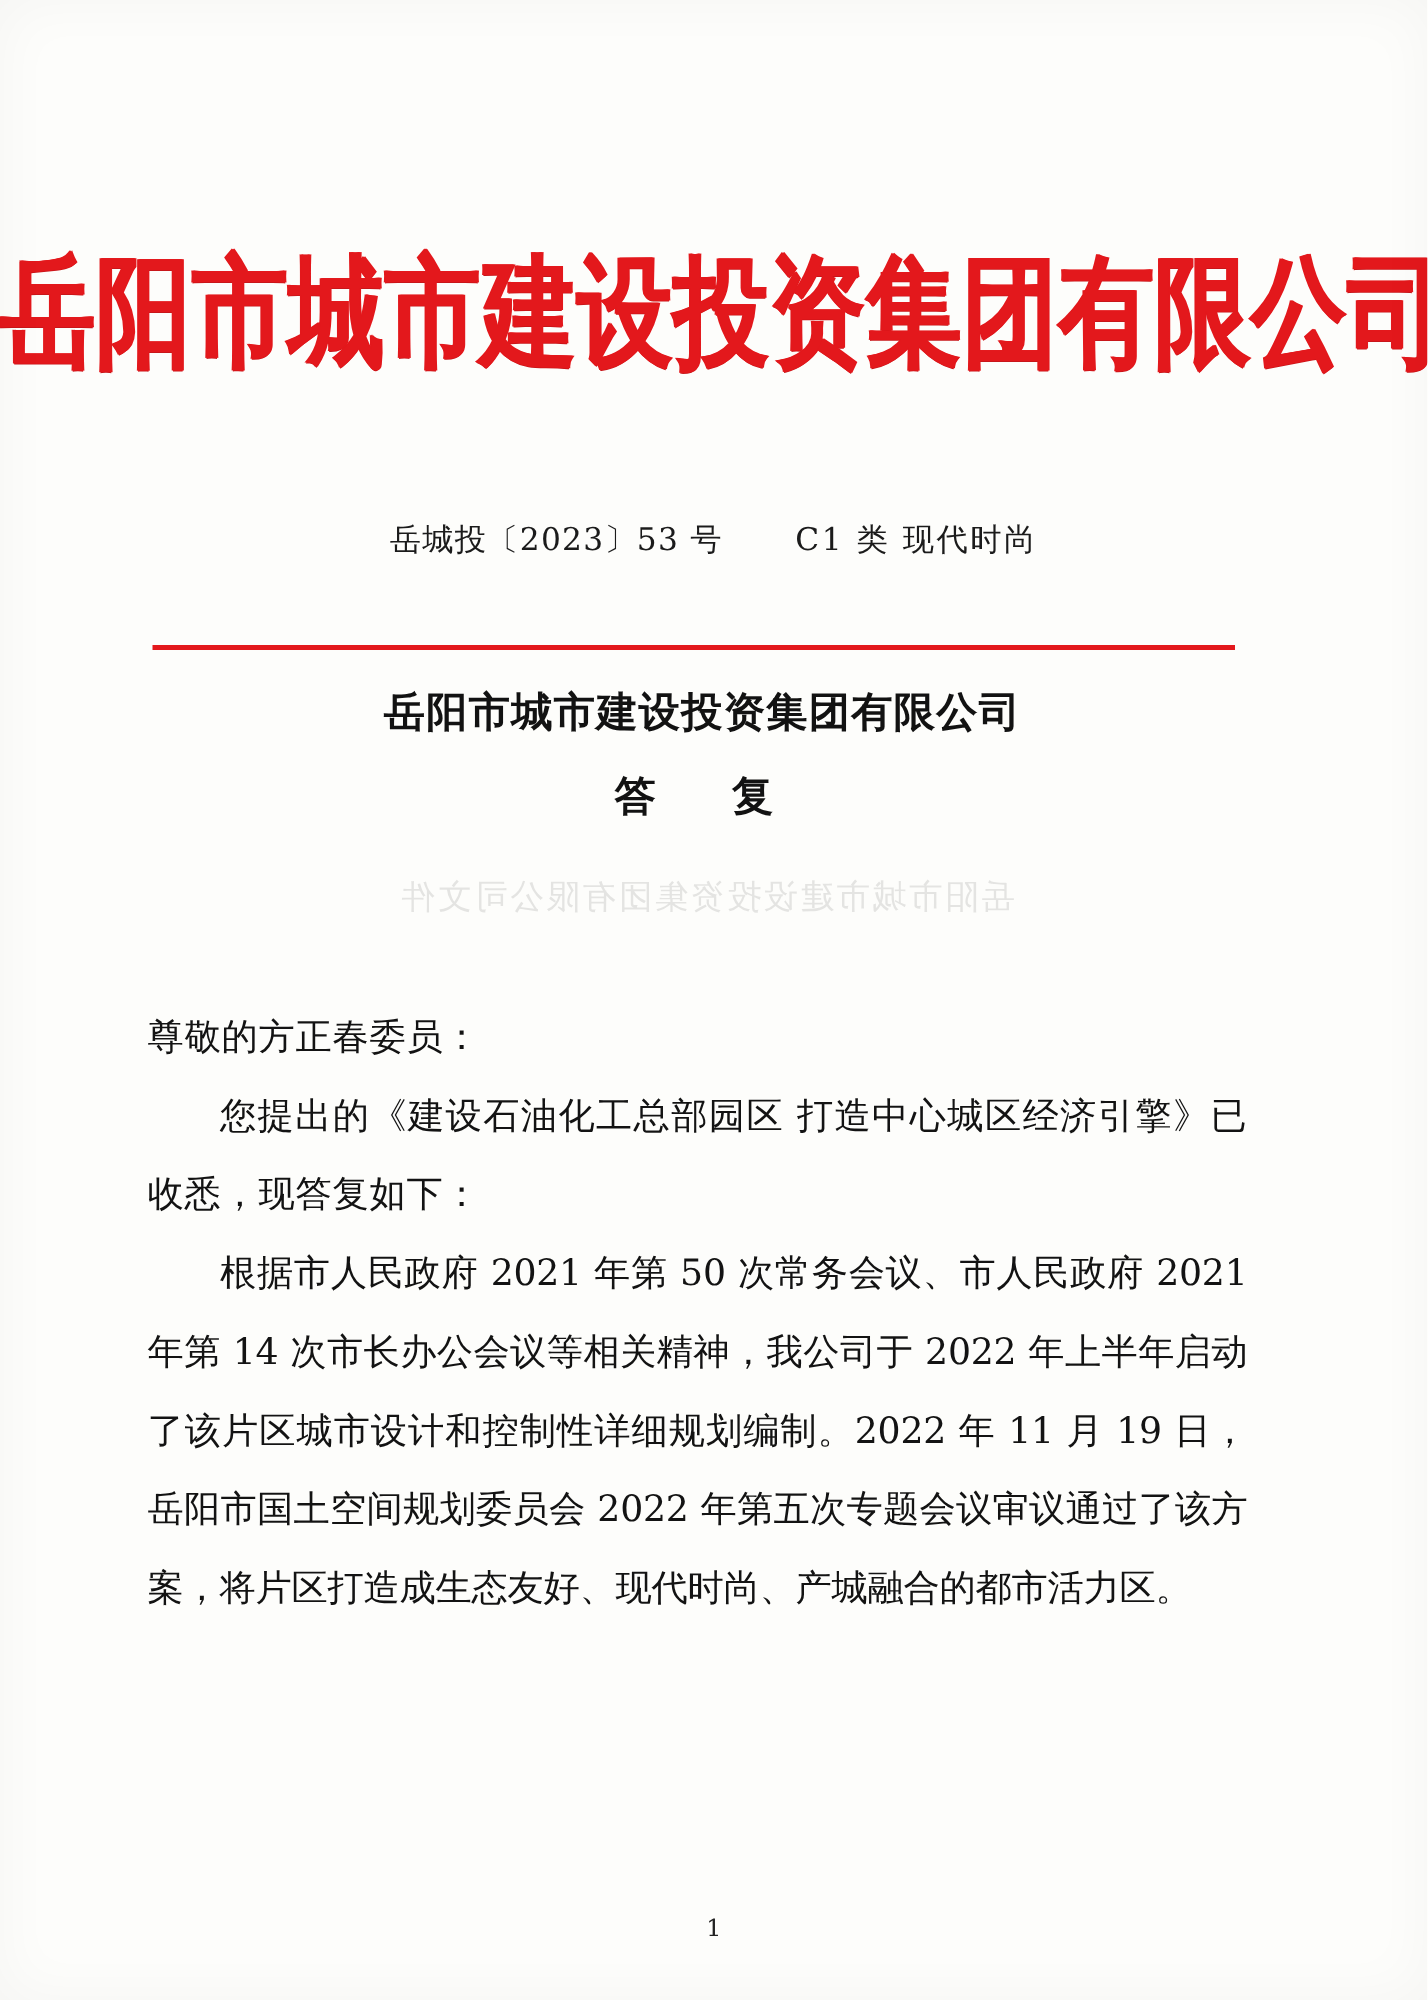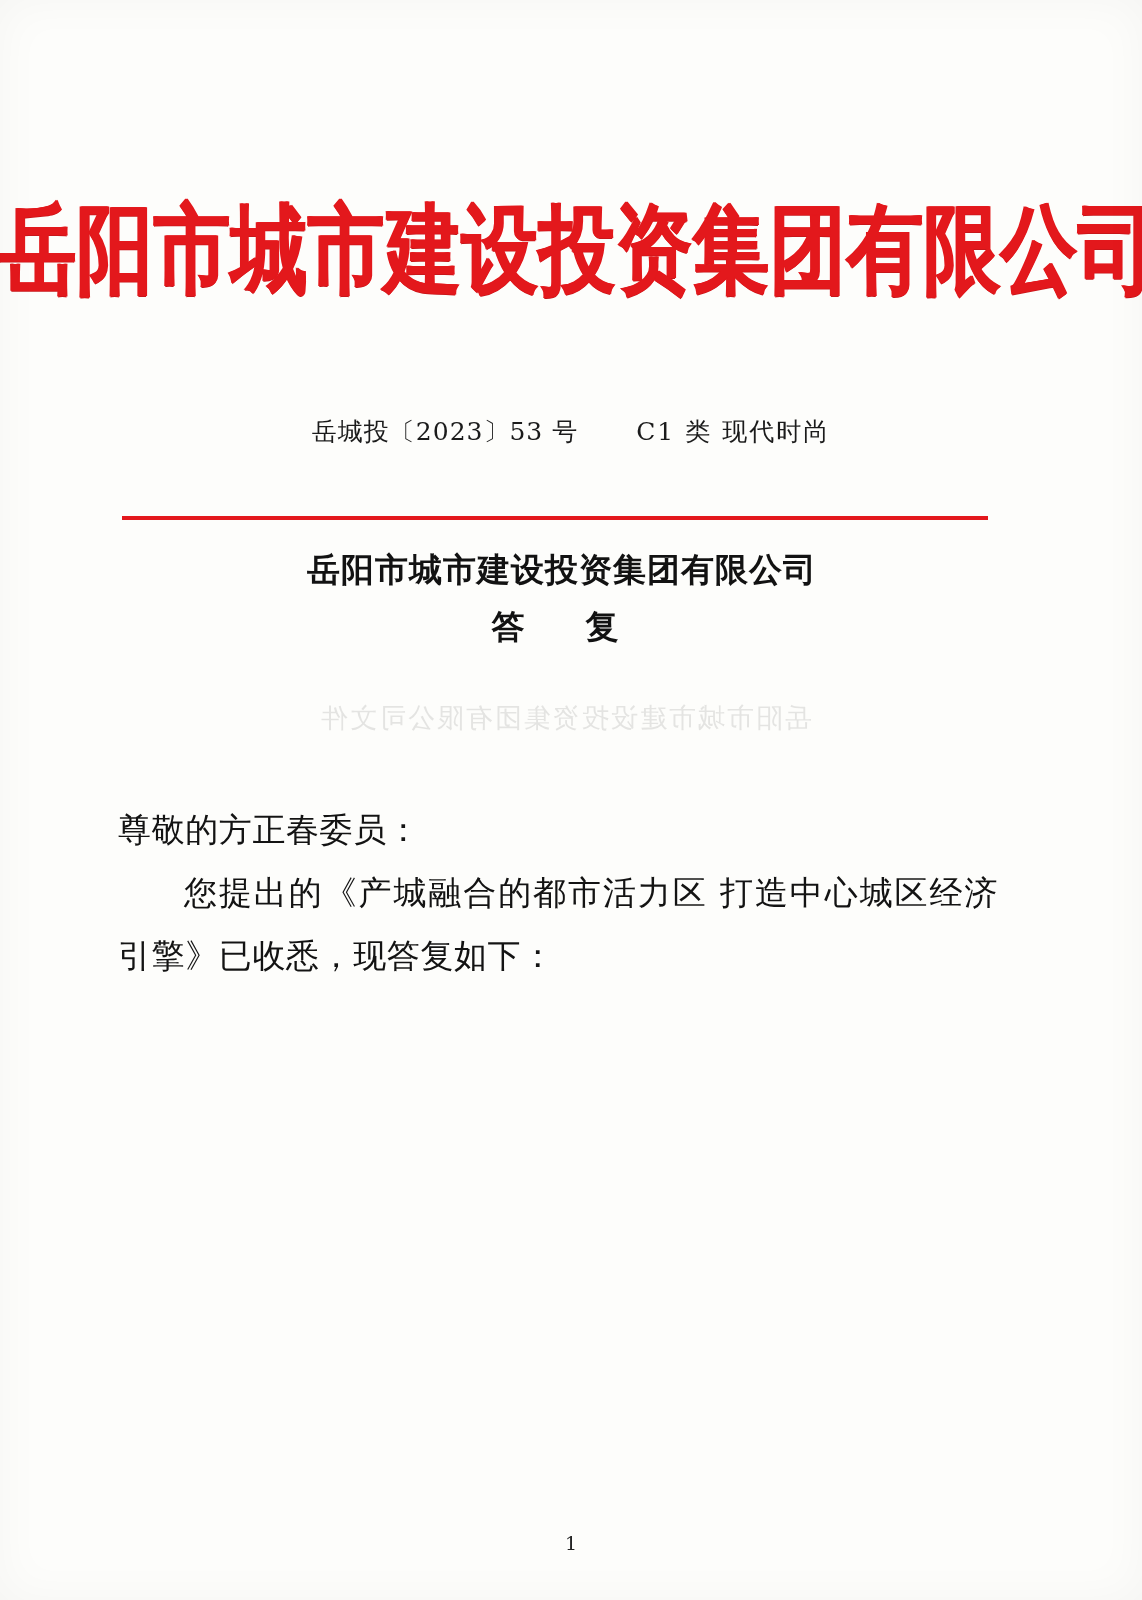--- a/index.html
+++ b/index.html
@@ -79,29 +79,29 @@
     left: 122px;
     width: 880px;
     text-align: center;
     font-weight: 700;
     font-size: 33px;
     line-height: 1.72;
     color: #121212;
     letter-spacing: 1px;
   }
   .title-block .t-line { display: block; white-space: nowrap; }
-  .title-block .t-line.center-wide { letter-spacing: 14px; }
+  .title-block .t-line.center-wide { letter-spacing: 14px; margin-top: 10px; }
 
   
   .body-text {
     position: absolute;
     top: 798px;
     left: 118px;
     width: 880px;
-    font-size: 33px;
+    font-size: 29px;
     line-height: 63px;
     color: #131313;
     letter-spacing: 0.6px;
   }
   .body-text p {
     margin: 0;
     text-align: justify;
     text-justify: inter-ideograph;
   }
   .body-text p.indent { text-indent: 2em; }
@@ -165,19 +165,20 @@
 
   <div class="ghost">岳阳市城市建设投资集团有限公司文件</div>
 
   <div class="title-block">
     <span class="t-line">岳阳市城市建设投资集团有限公司</span>
     <span class="t-line center-wide">答　复</span>
   </div>
 
   <div class="body-text">
     <p class="salutation">尊敬的方正春委员：</p>
-    <p class="indent">您提出的《产城融合的都市活力区 打造中心城区经济引擎》已收悉，现答复如下：</p>
+    <p class="indent">您提出的《建设石油化工总部园区 打造中心城区经济引擎》已收悉，现答复如下：</p>
+    <p class="indent tight">根据市人民政府 2021 年第 50 次常务会议、市人民政府 2021 年第 14 次市长办公会议等相关精神，我公司于 2022 年上半年启动了该片区城市设计和控制性详细规划编制。2022 年 11 月 19 日，岳阳市国土空间规划委员会 2022 年第五次专题会议审议通过了该方案，将片区打造成生态友好、现代时尚、产城融合的都市活力区。</p>
   </div>
 
   <div class="page-number">1</div>
 
   <div class="edge-shade"></div>
 </div>
 
 </body></html>

